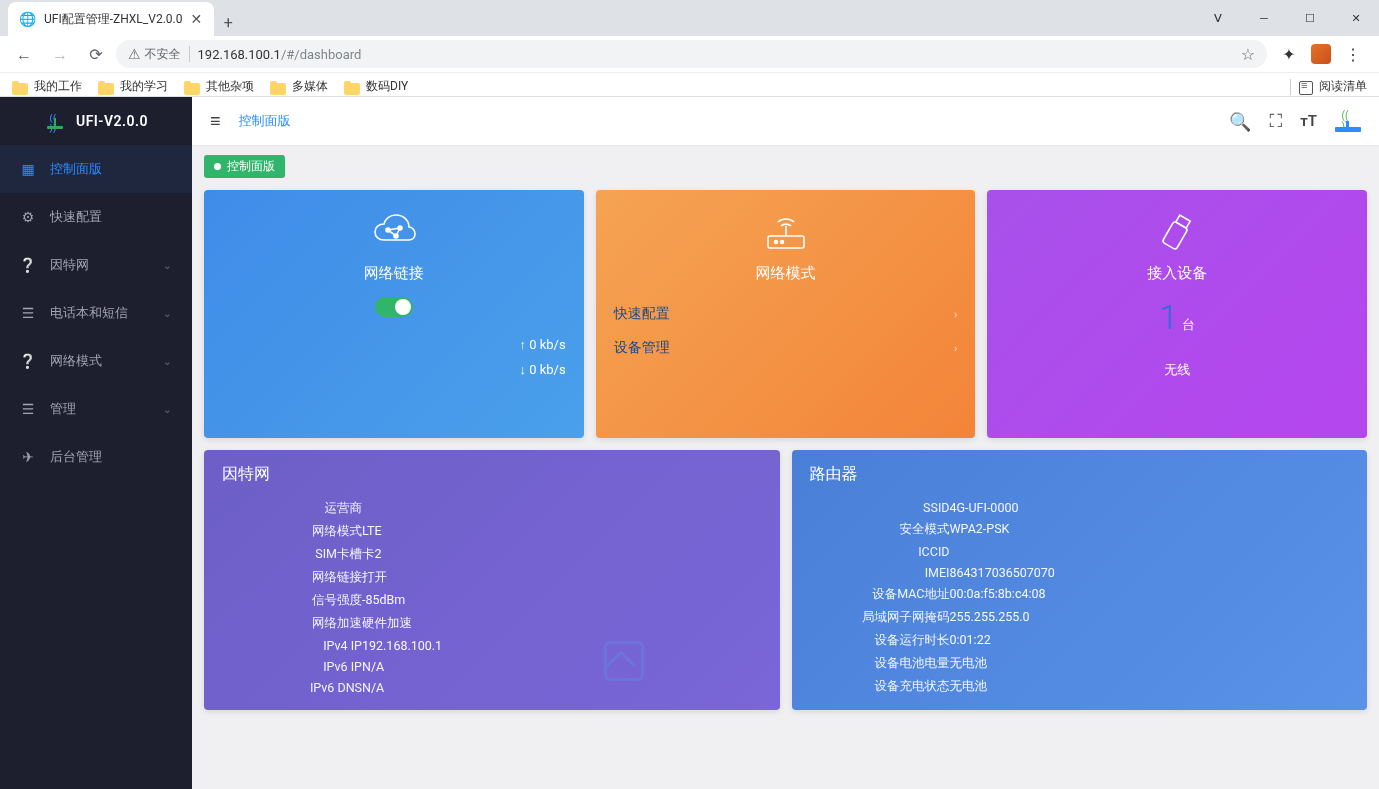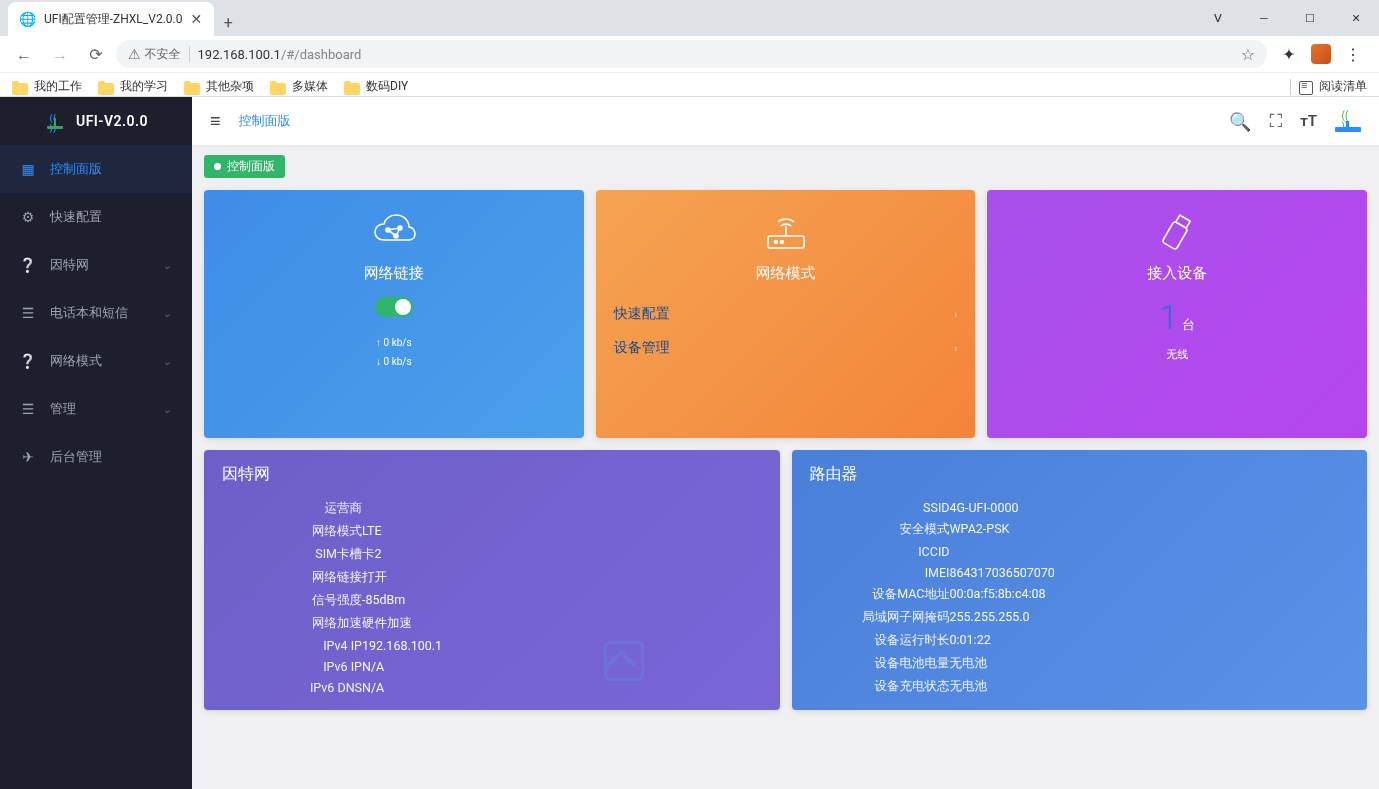--- a/index.html
+++ b/index.html
@@ -67,28 +67,28 @@
 
 .cards-row { display: flex; gap: 12px; padding: 12px; }
 .card { flex: 1; border-radius: 4px; color: #fff; padding: 16px 18px 18px; min-height: 248px; box-shadow: 0 2px 6px rgba(0,0,0,0.1); }
 .card-blue { background: linear-gradient(135deg, #3f8ce8, #4aa0eb); }
 .card-orange { background: linear-gradient(135deg, #f5a353, #f38438); }
 .card-purple { background: linear-gradient(135deg, #a850ea, #b546ee); }
 .card-icon-wrap { display: flex; justify-content: center; margin-top: 4px; margin-bottom: 10px; height: 44px; align-items: center; }
 .card-title { text-align: center; font-size: 15px; font-weight: 500; margin-bottom: 14px; }
 .toggle { width: 38px; height: 20px; background: #31b56a; border-radius: 10px; position: relative; margin: 0 auto 16px; cursor: pointer; }
 .toggle .knob { position: absolute; top: 2px; right: 2px; width: 16px; height: 16px; background: #fff; border-radius: 50%; }
-.speed { text-align: center; font-size: 10px; line-height: 1.9; }
+.speed { text-align: right; font-size: 13px; line-height: 1.9; }
 .quick-list { font-size: 14px; }
 .quick-item { display: flex; justify-content: space-between; align-items: center; padding: 8px 0; color: #1a4a8a; cursor: pointer; }
 .quick-item .chev { color: rgba(255,255,255,0.7); font-size: 11px; }
 .dev-count { text-align: center; margin-top: 4px; }
 .dev-count .num { font-size: 34px; font-weight: 300; color: #2a6edb; }
 .dev-count .unit { font-size: 13px; margin-left: 4px; }
-.dev-label { text-align: center; font-size: 11px; margin-top: 10px; }
+.dev-label { text-align: center; font-size: 13px; margin-top: 24px; }
 
 .panels-row { display: flex; gap: 12px; padding: 0 12px 12px; }
 .panel { flex: 1; border-radius: 4px; color: #fff; padding: 14px 18px 12px; box-shadow: 0 2px 6px rgba(0,0,0,0.1); }
 .panel-indigo { background: linear-gradient(135deg, #6d5fc7, #7a66d8); }
 .panel-blue { background: linear-gradient(135deg, #4a7fd8, #5a92e8); }
 .panel-title { font-size: 16px; font-weight: 500; margin-bottom: 12px; }
 .kv-row { display: flex; padding: 3px 0; font-size: 12.5px; }
 .kv-key { width: 140px; color: rgba(255,255,255,0.92); text-align: right; }
 .kv-val { color: rgba(255,255,255,0.95); }
 

